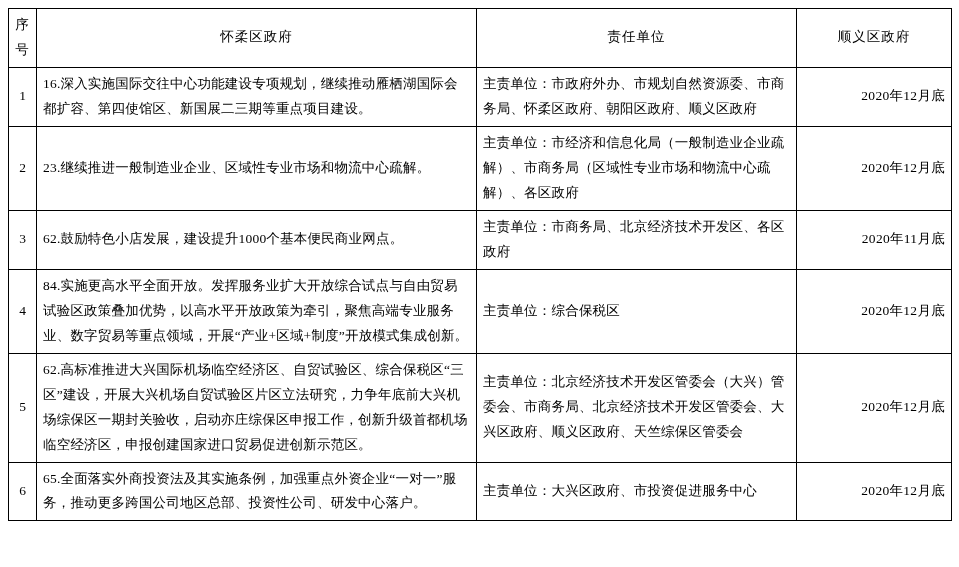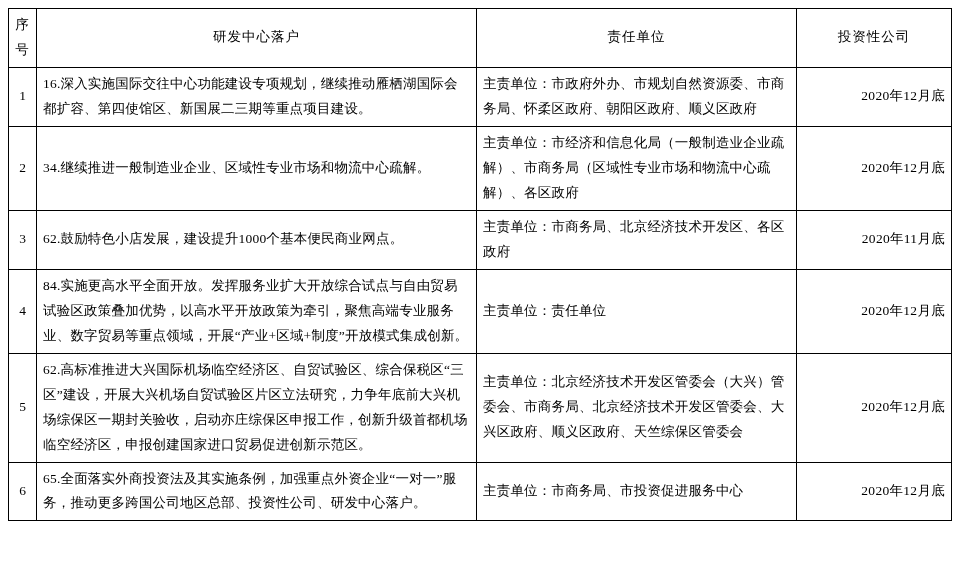--- a/index.html
+++ b/index.html
@@ -83,57 +83,57 @@
       <col class="c-goal">
       <col class="c-unit">
       <col class="c-date">
     </colgroup>
     <thead>
       <tr>
         <td class="hdr-seq">
           <span>序</span>
           <span>号</span>
         </td>
-        <td>研发中心落户</td>
+        <td>怀柔区政府</td>
         <td>责任单位</td>
-        <td>投资性公司</td>
+        <td>顺义区政府</td>
       </tr>
     </thead>
     <tbody>
       <tr>
         <td class="seq">1</td>
         <td class="goal">16.深入实施国际交往中心功能建设专项规划，继续推动雁栖湖国际会都扩容、第四使馆区、新国展二三期等重点项目建设。</td>
         <td class="unit">主责单位：市政府外办、市规划自然资源委、市商务局、怀柔区政府、朝阳区政府、顺义区政府</td>
         <td class="date">2020年12月底</td>
       </tr>
       <tr>
         <td class="seq">2</td>
-        <td class="goal">34.继续推进一般制造业企业、区域性专业市场和物流中心疏解。</td>
+        <td class="goal">23.继续推进一般制造业企业、区域性专业市场和物流中心疏解。</td>
         <td class="unit">主责单位：市经济和信息化局（一般制造业企业疏解）、市商务局（区域性专业市场和物流中心疏解）、各区政府</td>
         <td class="date">2020年12月底</td>
       </tr>
       <tr>
         <td class="seq">3</td>
         <td class="goal">62.鼓励特色小店发展，建设提升1000个基本便民商业网点。</td>
         <td class="unit">主责单位：市商务局、北京经济技术开发区、各区政府</td>
         <td class="date">2020年11月底</td>
       </tr>
       <tr class="row-tall">
         <td class="seq">4</td>
         <td class="goal">84.实施更高水平全面开放。发挥服务业扩大开放综合试点与自由贸易试验区政策叠加优势，以高水平开放政策为牵引，聚焦高端专业服务业、数字贸易等重点领域，开展“产业+区域+制度”开放模式集成创新。</td>
-        <td class="unit">主责单位：责任单位</td>
+        <td class="unit">主责单位：综合保税区</td>
         <td class="date">2020年12月底</td>
       </tr>
       <tr class="row-tall">
         <td class="seq">5</td>
         <td class="goal">62.高标准推进大兴国际机场临空经济区、自贸试验区、综合保税区“三区”建设，开展大兴机场自贸试验区片区立法研究，力争年底前大兴机场综保区一期封关验收，启动亦庄综保区申报工作，创新升级首都机场临空经济区，申报创建国家进口贸易促进创新示范区。</td>
         <td class="unit">主责单位：北京经济技术开发区管委会（大兴）管委会、市商务局、北京经济技术开发区管委会、大兴区政府、顺义区政府、天竺综保区管委会</td>
         <td class="date">2020年12月底</td>
       </tr>
       <tr>
         <td class="seq">6</td>
         <td class="goal">65.全面落实外商投资法及其实施条例，加强重点外资企业“一对一”服务，推动更多跨国公司地区总部、投资性公司、研发中心落户。</td>
-        <td class="unit">主责单位：市商务局、市投资促进服务中心</td>
+        <td class="unit">主责单位：大兴区政府、市投资促进服务中心</td>
         <td class="date">2020年12月底</td>
       </tr>
     </tbody>
   </table>
 </div>
 
 </body></html>

